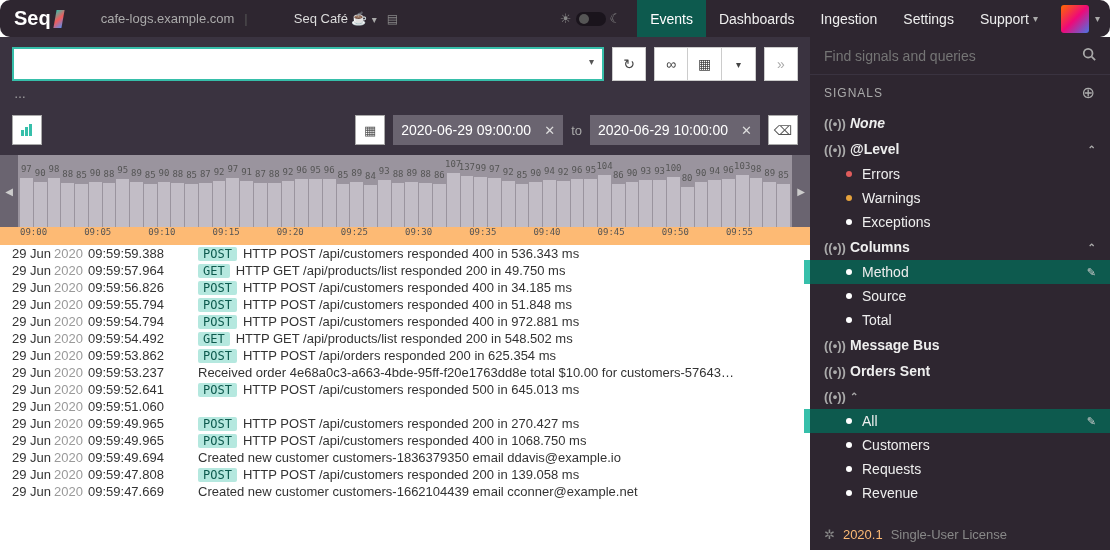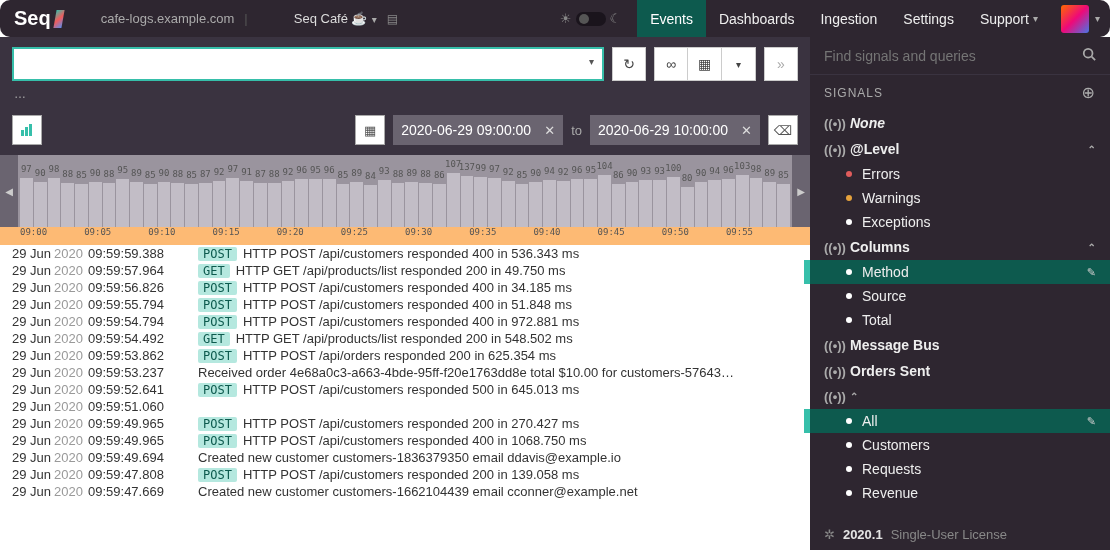--- a/index.html
+++ b/index.html
@@ -78,21 +78,21 @@
 .sub .dot { width: 6px; height: 6px; border-radius: 50%; }
 .sub .dot.r { background: #e05c5c; } .sub .dot.w { background: #fff; } .sub .dot.o { background: #e6a23c; }
 .sub .lbl { flex: 1; }
 .sub .pen { color: #ccc; font-size: 11px; display: none; }
 .sub.sel { background: #0d5a4e; position: relative; padding-left: 36px; }
 .sub.sel::before { content: ""; position: absolute; left: -6px; top: 0; bottom: 0; width: 6px; background: #36bfaa; }
 .sub.sel .pen { display: inline; }
 .rcol { display: flex; }
 .rcontent { position: relative; }
 .rfoot { margin-top: auto; padding: 8px 14px; color: #888; font-size: 13px; display: flex; align-items: center; gap: 8px; }
-.rfoot .v { color: #e5e5e5; font-weight: 700; }
+.rfoot .v { color: #fdba74; font-weight: 400; }
 </style>
 </head>
 <body>
 
 <div class="topbar">
   <div class="logo">
       <span>Seq</span>
       <span class="logo-accent"></span>
     </div>
   <span class="host">cafe-logs.example.com</span>

